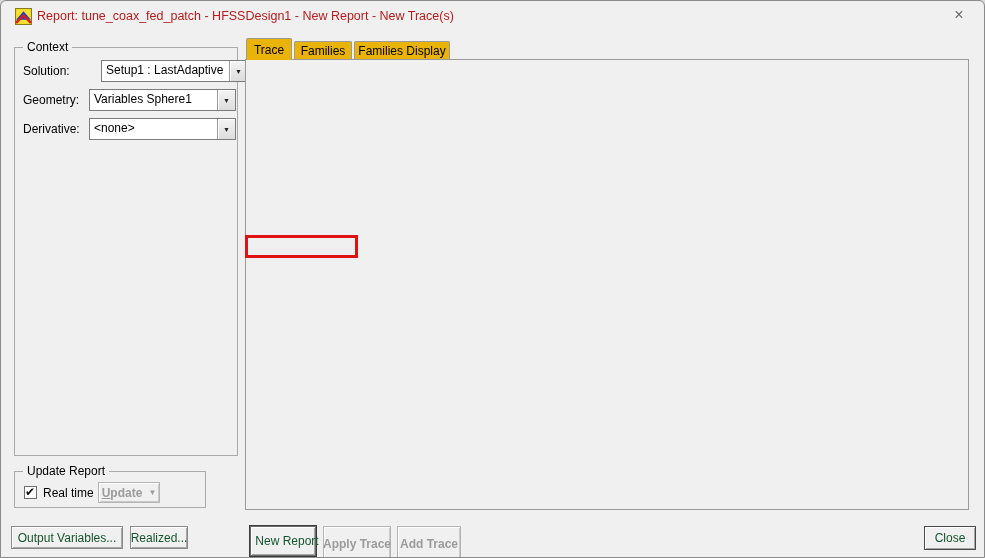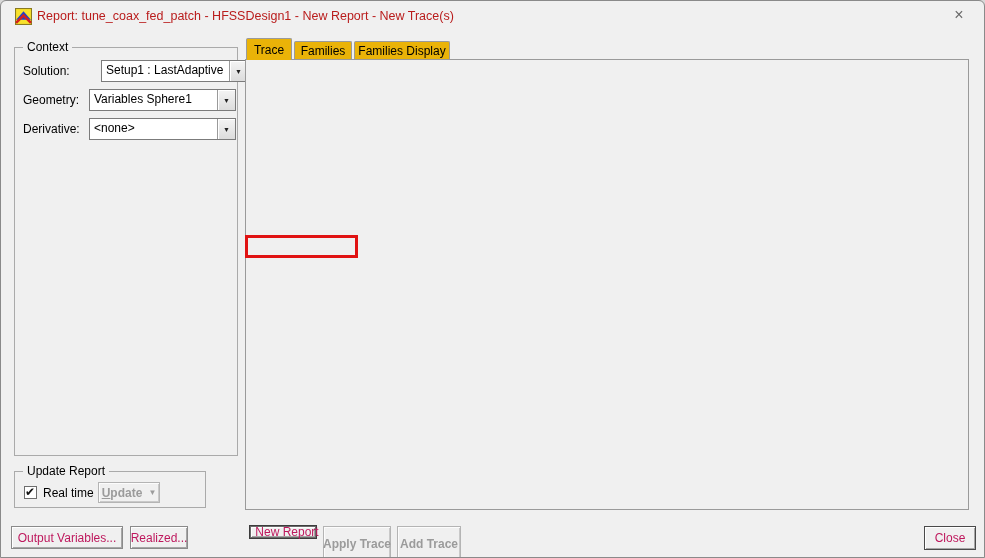--- a/index.html
+++ b/index.html
@@ -16,21 +16,21 @@
          line-height:19px;padding:0 4px;white-space:nowrap;overflow:hidden;}
   .field.disabled{background:#f4f4f4;color:#8a8a8a;border-color:#a5a5a5;}
   .combo{background:#ffffff;border:1px solid #7b7b7b;display:flex;align-items:stretch;}
   .combo .combo-value{flex:1;font-size:12px;line-height:19px;padding:0 4px;white-space:nowrap;overflow:hidden;}
   .combo .arrow-btn{width:17px;background:linear-gradient(#f4f4f4,#dcdcdc);border-left:1px solid #9a9a9a;
          display:flex;align-items:center;justify-content:center;font-size:7px;color:#222;
          box-shadow:inset 1px 1px 0 #ffffff;cursor:pointer;}
   .checkbox{width:13px;height:13px;background:#fff;border:1px solid #6d6d6d;position:relative;cursor:pointer;}
   .checkbox.checked::after{content:"✔";position:absolute;left:0px;top:-2px;font-size:12px;color:#111;}
   .btn{background:#f0f0f0;border:1px solid #8a8a8a;box-shadow:inset 1px 1px 0 #ffffff,inset -1px -1px 0 #a6a6a6;
-       font-size:12px;color:#be185d;text-align:center;cursor:pointer;display:flex;align-items:center;justify-content:center;white-space:nowrap;}
+       font-size:12px;color:#14532d;text-align:center;cursor:pointer;display:flex;align-items:center;justify-content:center;white-space:nowrap;}
   .btn.default{border:1px solid #3c3c3c;box-shadow:inset 0 0 0 1px #6b6b6b,inset 2px 2px 0 #ffffff,inset -2px -2px 0 #a6a6a6;}
   .btn.dark{border:1px solid #4a4a4a;}
   .btn.disabled{color:#9b9b9b;border-color:#b4b4b4;box-shadow:inset 1px 1px 0 #fcfcfc,inset -1px -1px 0 #c9c9c9;cursor:default;font-weight:bold;}
   .mini-btn{font-size:11px;line-height:8px;letter-spacing:1px;font-weight:bold;}
   .mini-btn.blue{color:#2a46cc;}
   .mini-btn.disabled{color:#a9a9a9;}
   .tab{background:#eab308;border:1px solid #9a9a9a;border-bottom:none;border-radius:2px 2px 0 0;
        font-size:12px;text-align:center;cursor:pointer;}
   .tab.active{z-index:3;}
   .tab-page{border:1px solid #9a9a9a;background:#f0f0f0;z-index:1;}
@@ -175,18 +175,18 @@
       <div class="list-item">dB10normalize</div>
       <div class="list-item">dB20normalize</div>
       <div class="list-item">dBc</div>
       <div class="list-item">dBm</div>
       <div class="list-item">dBW</div>
       <div class="list-item">degel</div>
       <div class="list-item">deriv</div>
     </div>
   <div class="abs scroll-thumb" style="left:956px;top:210px;height:230px;"></div>
 
-  <div class="abs btn default" style="left:248px;top:524px;width:68px;height:14px;padding-left:8px;">New Report</div>
+  <div class="abs btn default" style="left:248px;top:524px;width:68px;height:32px;padding-left:8px;">New Report</div>
   <div class="abs btn disabled" style="left:322px;top:525px;width:68px;height:36px;">Apply Trace</div>
   <div class="abs btn disabled" style="left:396px;top:525px;width:64px;height:36px;">Add Trace</div>
   <div class="abs btn dark" style="left:923px;top:525px;width:52px;height:24px;">Close</div>
 
 </div>
 
 </body></html>

